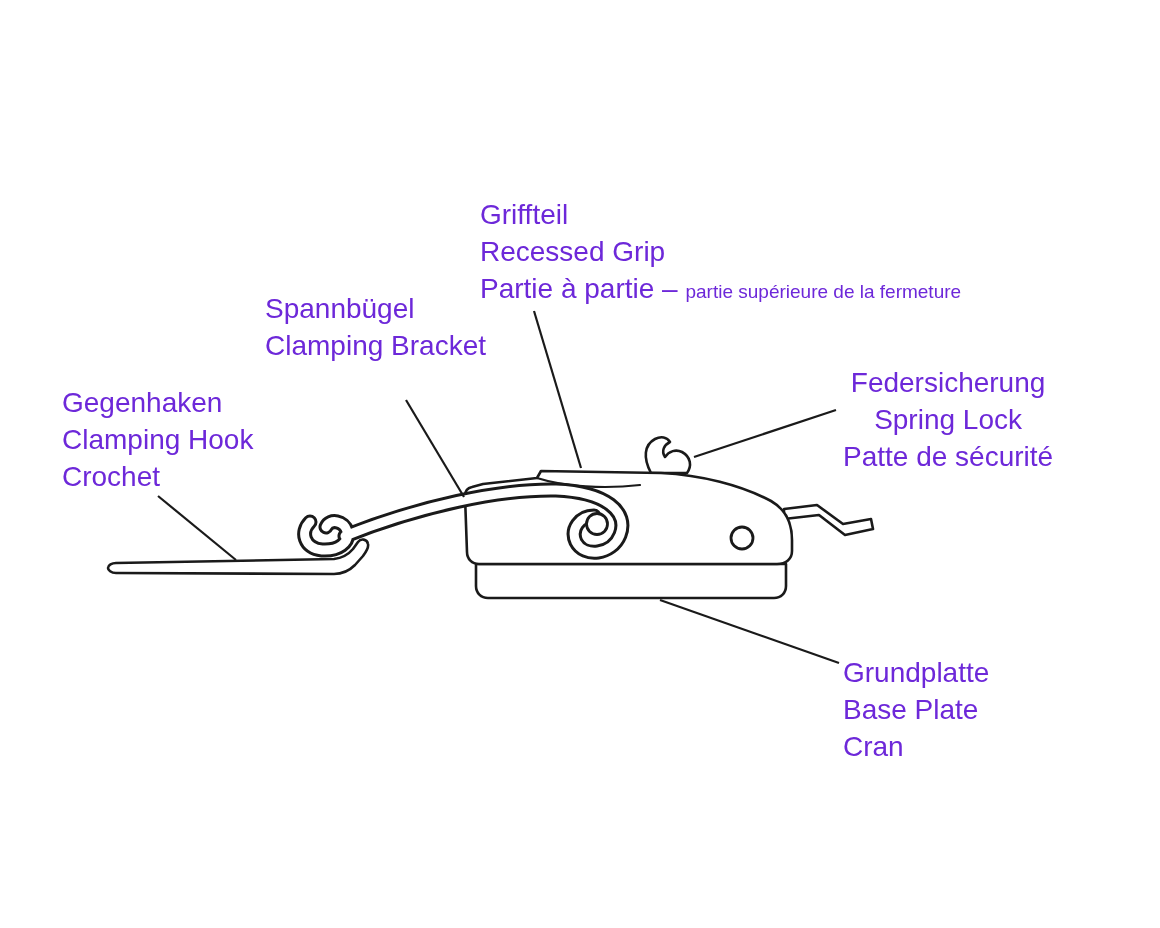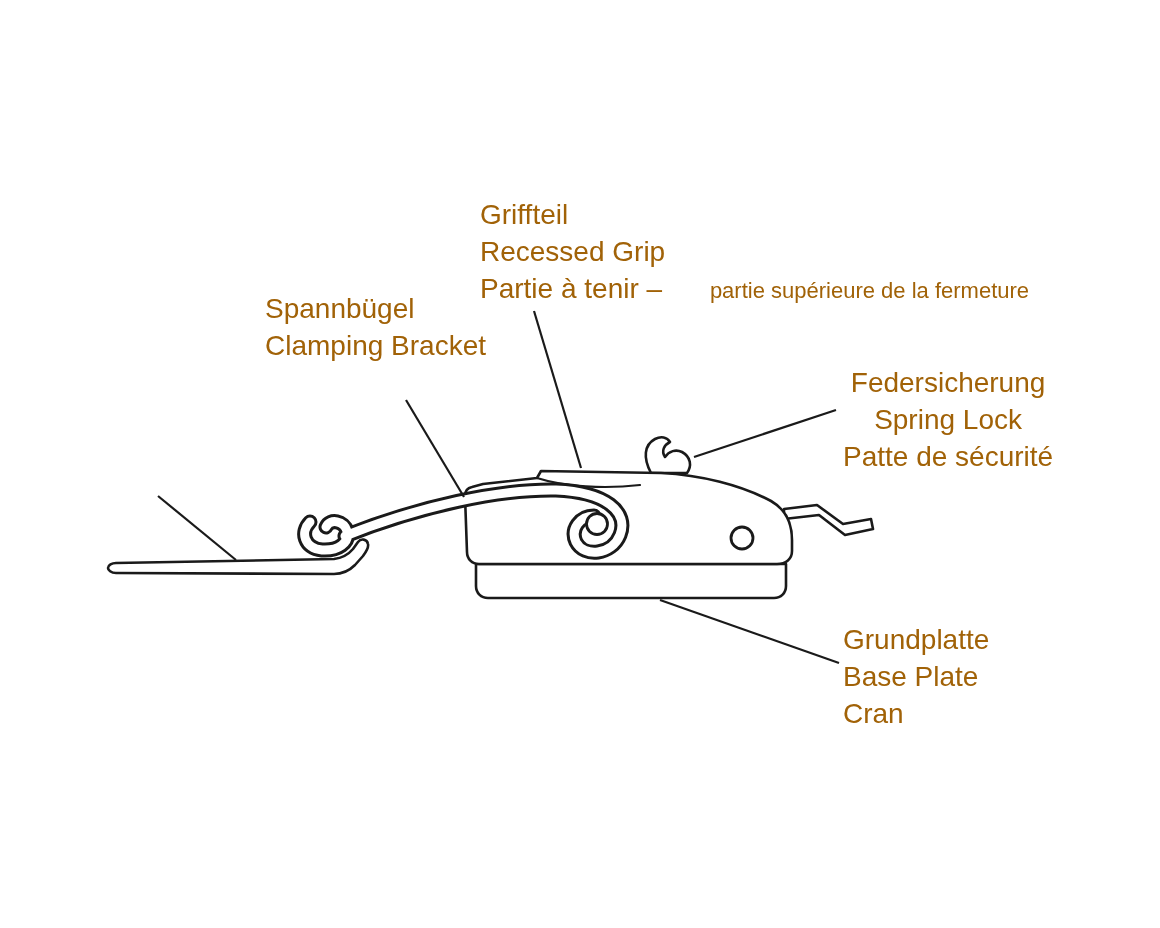--- a/index.html
+++ b/index.html
@@ -10,28 +10,28 @@
     font-family:"Liberation Sans", sans-serif;
     color:#1a1a1a;
     overflow:hidden;
   }
   .drawing{position:absolute;left:0;top:0;}
   .label{
     position:absolute;
     font-size:28px;
     line-height:37px;
     white-space:nowrap;
-    color:#a16207;
+    color:#6d28d9;
   }
-  .label .small{font-size:22px;margin-left:40px;}
+  .label .small{font-size:19px;}
   .label-grip   {left:480px; top:196px;}
   .label-bracket{left:265px; top:290px;}
   .label-hook   {left:62px;  top:384px;}
   .label-spring {left:843px; top:364px;text-align:center;}
-  .label-base   {left:843px; top:621px;}
+  .label-base   {left:843px; top:654px;}
   svg *{vector-effect:non-scaling-stroke;}
 </style>
 </head>
 <body>
 
 <div class="canvas">
 
   <svg class="drawing" width="1160" height="928" viewBox="0 0 1160 928">
     <g fill="#ffffff" stroke="#1a1a1a" stroke-width="2.6" stroke-linejoin="round" stroke-linecap="round">
 
@@ -72,29 +72,34 @@
       <line x1="158" y1="496" x2="236" y2="560"></line>
       <line x1="836" y1="410" x2="694" y2="457"></line>
       <line x1="839" y1="663" x2="660" y2="600"></line>
     </g>
   </svg>
 
   <div class="label label-grip">
     <div>Griffteil</div>
     <div>Recessed Grip</div>
     <div>
-      <span>Partie à tenir – </span><span class="small">partie supérieure de la fermeture</span>
+      <span>Partie à partie – </span><span class="small">partie supérieure de la fermeture</span>
     </div>
   </div>
 
   <div class="label label-bracket">
     <div>Spannbügel</div>
     <div>Clamping Bracket</div>
   </div>
 
+  <div class="label label-hook">
+    <div>Gegenhaken</div>
+    <div>Clamping Hook</div>
+    <div>Crochet</div>
+  </div>
 
   <div class="label label-spring">
     <div>Federsicherung</div>
     <div>Spring Lock</div>
     <div>Patte de sécurité</div>
   </div>
 
   <div class="label label-base">
     <div>Grundplatte</div>
     <div>Base Plate</div>

